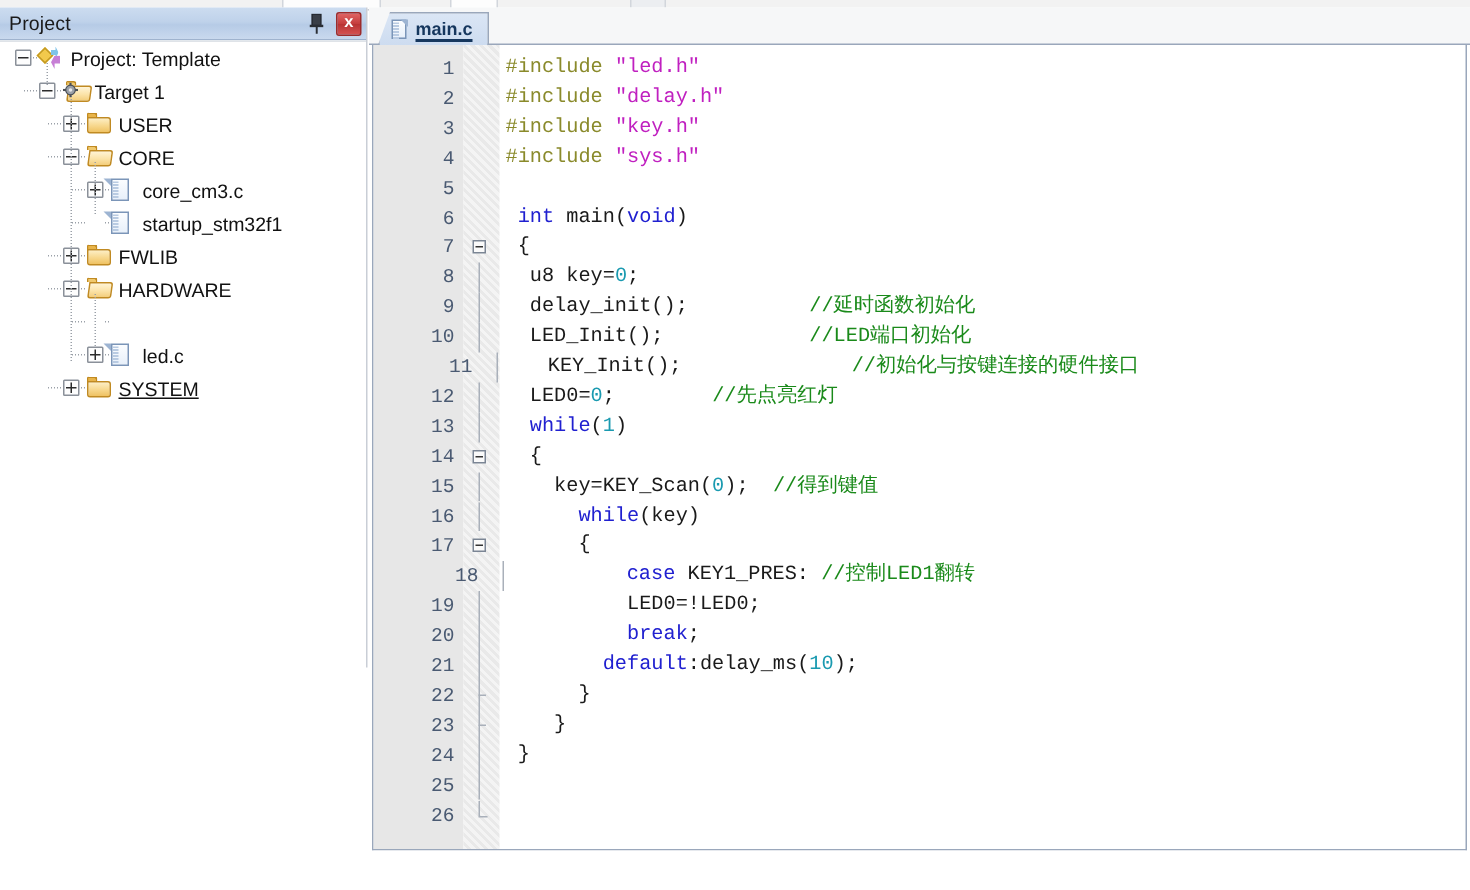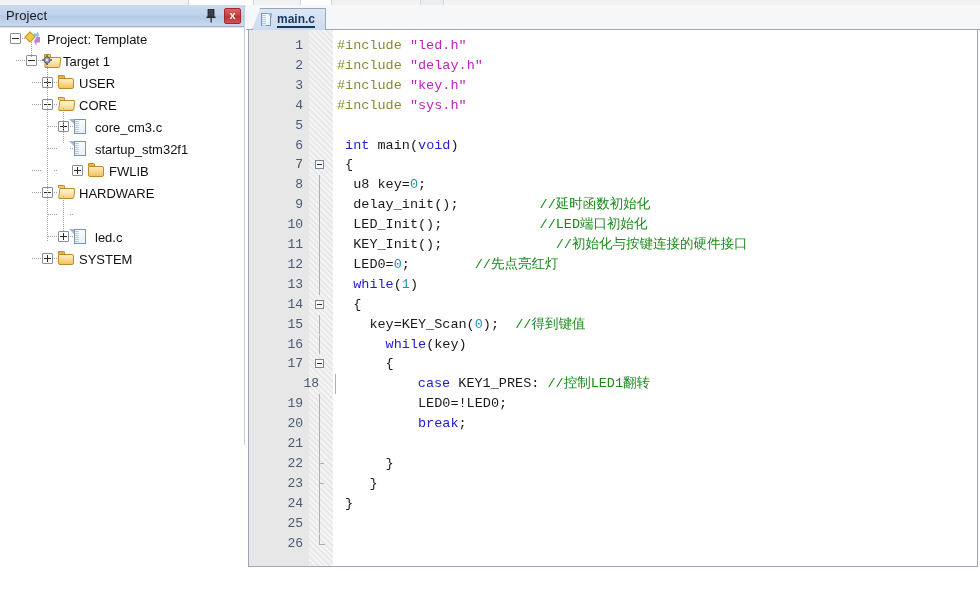--- a/index.html
+++ b/index.html
@@ -475,21 +475,21 @@
           <span class="hbar"></span>
           <span class="vbar"></span>
         </span>
         <span class="node-icon" style="left: 74px; top: 3px;"><span class="ico-file"><span class="sheet"></span><span class="stripes"></span><span class="fold"></span></span></span>
         <span class="node-label" style="left: 95px;">core_cm3.c</span>
       </div>
       <div class="tree-row" style="position: absolute; left: 0px; top: 110px; right: 0px;">
         <span class="node-icon" style="left: 74px; top: 3px;"><span class="ico-file"><span class="sheet"></span><span class="stripes"></span><span class="fold"></span></span></span>
         <span class="node-label" style="left: 95px;">startup_stm32f1</span>
       </div>
-      <div class="tree-row" style="position: absolute; left: 0px; top: 132px; right: 0px; margin-left: 30px;">
+      <div class="tree-row" style="position: absolute; left: 0px; top: 132px; right: 0px;">
         <span class="expander" style="left: 42px; top: 5px;">
           <span class="hbar"></span>
           <span class="vbar"></span>
         </span>
         <span class="node-icon" style="left: 58px; top: 3px;"><span class="ico-folder"><span class="tab"></span><span class="body"></span></span></span>
         <span class="node-label" style="left: 79px;">FWLIB</span>
       </div>
       <div class="tree-row" style="position: absolute; left: 0px; top: 154px; right: 0px;">
         <span class="expander" style="left: 42px; top: 5px;">
           <span class="hbar"></span>
@@ -504,21 +504,21 @@
         </span>
         <span class="node-icon" style="left: 74px; top: 3px;"><span class="ico-file"><span class="sheet"></span><span class="stripes"></span><span class="fold"></span></span></span>
         <span class="node-label" style="left: 95px;">led.c</span>
       </div>
       <div class="tree-row" style="position: absolute; left: 0px; top: 220px; right: 0px;">
         <span class="expander" style="left: 42px; top: 5px;">
           <span class="hbar"></span>
           <span class="vbar"></span>
         </span>
         <span class="node-icon" style="left: 58px; top: 3px;"><span class="ico-folder"><span class="tab"></span><span class="body"></span></span></span>
-        <span class="node-label" style="left: 79px;">SYSTEM</span>
+        <span class="node-label" style="left: 79px; text-decoration: underline;">SYSTEM</span>
       </div>
       <span class="guide-v" style="left: 31px; top: 14px; height: 16px;"></span>
       <span class="guide-v" style="left: 47px; top: 36px; height: 178px;"></span>
       <span class="guide-v" style="left: 63px; top: 80px; height: 36px;"></span>
       <span class="guide-v" style="left: 63px; top: 168px; height: 36px;"></span>
       <span class="guide-h" style="left: 16px; top: 32px; width: 10px;"></span>
       <span class="guide-h" style="left: 32px; top: 54px; width: 10px;"></span>
       <span class="guide-h" style="left: 32px; top: 76px; width: 10px;"></span>
       <span class="guide-h" style="left: 48px; top: 98px; width: 10px;"></span>
       <span class="guide-h" style="left: 48px; top: 120px; width: 10px;"></span>
@@ -561,31 +561,31 @@
         <div class="code-line" style="position: absolute; left: 0px; right: 0px; top: 6px;"><span class="ln">1</span><span class="code-text"><span class="t-pre">#include </span><span class="t-str">"led.h"</span></span></div>
         <div class="code-line" style="position: absolute; left: 0px; right: 0px; top: 25.9px;"><span class="ln">2</span><span class="code-text"><span class="t-pre">#include </span><span class="t-str">"delay.h"</span></span></div>
         <div class="code-line" style="position: absolute; left: 0px; right: 0px; top: 45.8px;"><span class="ln">3</span><span class="code-text"><span class="t-pre">#include </span><span class="t-str">"key.h"</span></span></div>
         <div class="code-line" style="position: absolute; left: 0px; right: 0px; top: 65.7px;"><span class="ln">4</span><span class="code-text"><span class="t-pre">#include </span><span class="t-str">"sys.h"</span></span></div>
         <div class="code-line" style="position: absolute; left: 0px; right: 0px; top: 85.6px;"><span class="ln">5</span><span class="code-text"></span></div>
         <div class="code-line" style="position: absolute; left: 0px; right: 0px; top: 105.5px;"><span class="ln">6</span><span class="code-text"><span class="t-plain"> </span><span class="t-kw">int</span><span class="t-plain"> main(</span><span class="t-kw">void</span><span class="t-plain">)</span></span></div>
         <div class="code-line" style="position: absolute; left: 0px; right: 0px; top: 125.4px;"><span class="ln">7</span><span class="fold-box"><span class="hb"></span></span><span class="code-text"><span class="t-plain"> {</span></span></div>
         <div class="code-line" style="position: absolute; left: 0px; right: 0px; top: 145.3px;"><span class="ln">8</span><span class="fold-line-v"></span><span class="code-text"><span class="t-plain">  u8 key=</span><span class="t-num">0</span><span class="t-plain">;</span></span></div>
         <div class="code-line" style="position: absolute; left: 0px; right: 0px; top: 165.2px;"><span class="ln">9</span><span class="fold-line-v"></span><span class="code-text"><span class="t-plain">  delay_init();          </span><span class="t-cmt">//延时函数初始化</span></span></div>
         <div class="code-line" style="position: absolute; left: 0px; right: 0px; top: 185.1px;"><span class="ln">10</span><span class="fold-line-v"></span><span class="code-text"><span class="t-plain">  LED_Init();            </span><span class="t-cmt">//LED端口初始化</span></span></div>
-        <div class="code-line" style="position: absolute; left: 0px; right: 0px; top: 205px; padding-left: 16px;"><span class="ln">11</span><span class="fold-line-v"></span><span class="code-text"><span class="t-plain">  KEY_Init();              </span><span class="t-cmt">//初始化与按键连接的硬件接口</span></span></div>
+        <div class="code-line" style="position: absolute; left: 12px; right: 0px; top: 205px; padding-left: 16px;"><span class="ln">11</span><span class="fold-line-v"></span><span class="code-text"><span class="t-plain">  KEY_Init();              </span><span class="t-cmt">//初始化与按键连接的硬件接口</span></span></div>
         <div class="code-line" style="position: absolute; left: 0px; right: 0px; top: 224.9px;"><span class="ln">12</span><span class="fold-line-v"></span><span class="code-text"><span class="t-plain">  LED0=</span><span class="t-num">0</span><span class="t-plain">;        </span><span class="t-cmt">//先点亮红灯</span></span></div>
         <div class="code-line" style="position: absolute; left: 0px; right: 0px; top: 244.8px;"><span class="ln">13</span><span class="fold-line-v"></span><span class="code-text"><span class="t-plain">  </span><span class="t-kw">while</span><span class="t-plain">(</span><span class="t-num">1</span><span class="t-plain">)</span></span></div>
         <div class="code-line" style="position: absolute; left: 0px; right: 0px; top: 264.7px;"><span class="ln">14</span><span class="fold-box"><span class="hb"></span></span><span class="code-text"><span class="t-plain">  {</span></span></div>
         <div class="code-line" style="position: absolute; left: 0px; right: 0px; top: 284.6px;"><span class="ln">15</span><span class="fold-line-v"></span><span class="code-text"><span class="t-plain">    key=KEY_Scan(</span><span class="t-num">0</span><span class="t-plain">);  </span><span class="t-cmt">//得到键值</span></span></div>
         <div class="code-line" style="position: absolute; left: 0px; right: 0px; top: 304.5px;"><span class="ln">16</span><span class="fold-line-v"></span><span class="code-text"><span class="t-plain">      </span><span class="t-kw">while</span><span class="t-plain">(key)</span></span></div>
         <div class="code-line" style="position: absolute; left: 0px; right: 0px; top: 324.4px;"><span class="ln">17</span><span class="fold-box"><span class="hb"></span></span><span class="code-text"><span class="t-plain">      {</span></span></div>
         <div class="code-line" style="position: absolute; left: 0px; right: 0px; top: 344.3px; margin-left: 16px;"><span class="ln">18</span><span class="fold-line-v"></span><span class="code-text"><span class="t-plain">        </span><span class="t-kw">case</span><span class="t-plain"> KEY1_PRES: </span><span class="t-cmt">//控制LED1翻转</span></span></div>
         <div class="code-line" style="position: absolute; left: 0px; right: 0px; top: 364.2px;"><span class="ln">19</span><span class="fold-line-v"></span><span class="code-text"><span class="t-plain">          LED0=!LED0;</span></span></div>
         <div class="code-line" style="position: absolute; left: 0px; right: 0px; top: 384.1px;"><span class="ln">20</span><span class="fold-line-v"></span><span class="code-text"><span class="t-plain">          </span><span class="t-kw">break</span><span class="t-plain">;</span></span></div>
-        <div class="code-line" style="position: absolute; left: 0px; right: 0px; top: 404px;"><span class="ln">21</span><span class="fold-line-v"></span></div>
+        <div class="code-line" style="position: absolute; left: 0px; right: 0px; top: 404px;"><span class="ln">21</span><span class="fold-line-v"></span><span class="code-text"><span class="t-plain">        </span><span class="t-kw">default</span><span class="t-plain">:delay_ms(</span><span class="t-num">10</span><span class="t-plain">);</span></span></div>
         <div class="code-line" style="position: absolute; left: 0px; right: 0px; top: 423.9px;"><span class="ln">22</span><span class="fold-line-v"></span><span class="fold-tick"></span><span class="code-text"><span class="t-plain">      }</span></span></div>
         <div class="code-line" style="position: absolute; left: 0px; right: 0px; top: 443.8px;"><span class="ln">23</span><span class="fold-line-v"></span><span class="fold-tick"></span><span class="code-text"><span class="t-plain">    }</span></span></div>
         <div class="code-line" style="position: absolute; left: 0px; right: 0px; top: 463.7px;"><span class="ln">24</span><span class="fold-line-v"></span><span class="code-text"><span class="t-plain"> }</span></span></div>
         <div class="code-line" style="position: absolute; left: 0px; right: 0px; top: 483.6px;"><span class="ln">25</span><span class="fold-line-v"></span><span class="code-text"></span></div>
         <div class="code-line" style="position: absolute; left: 0px; right: 0px; top: 503.5px;"><span class="ln">26</span><span class="fold-line-v" style="bottom: auto; height: 10px;"></span><span class="fold-line-end" style="top: 10px;"></span><span class="code-text"></span></div>
       </div>
   </div>
 
   <div class="bottom-blank"></div>
 </div>

